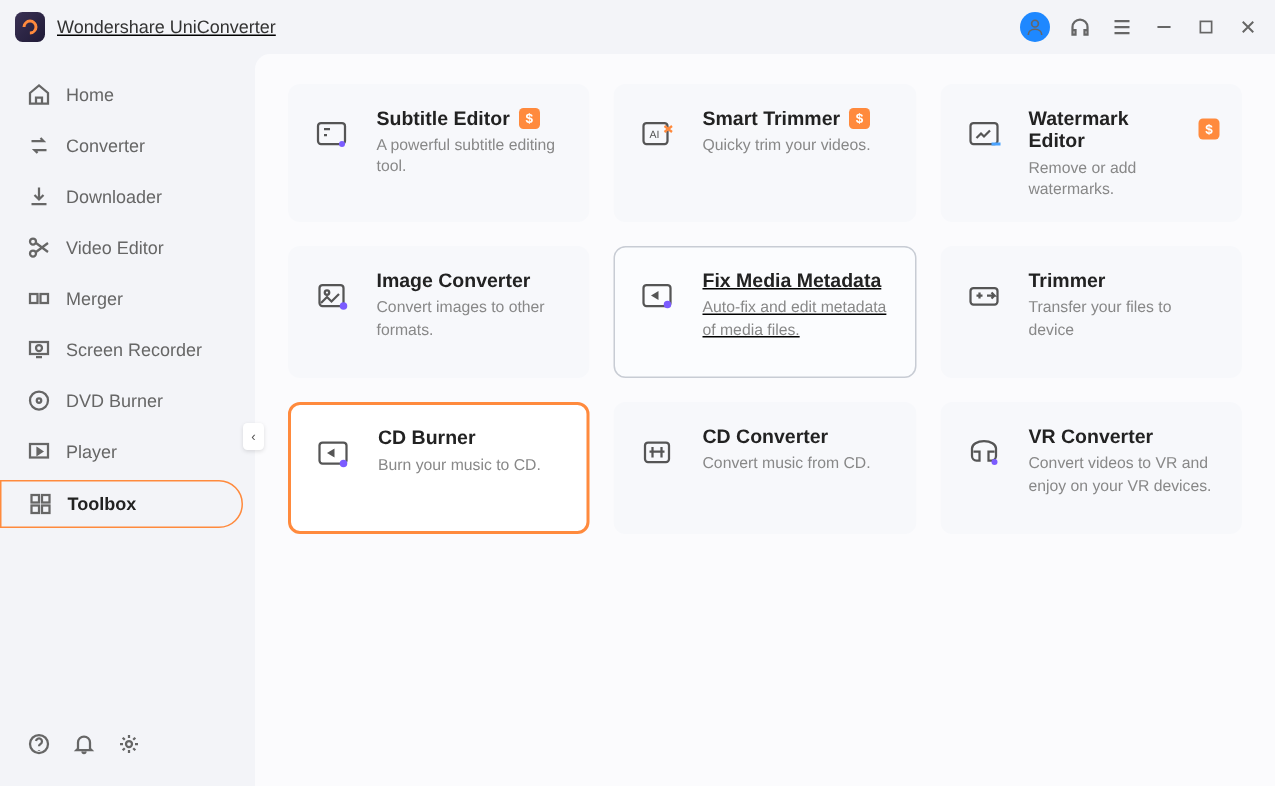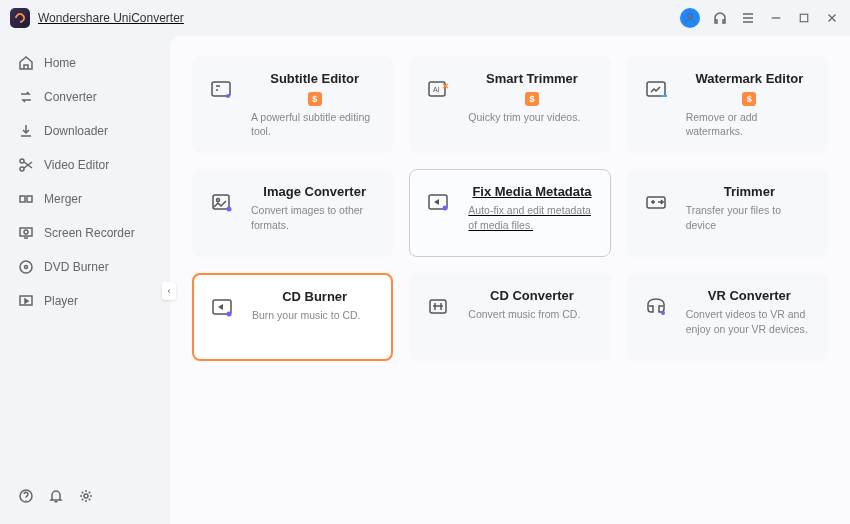--- a/index.html
+++ b/index.html
@@ -25,21 +25,21 @@
     .collapse-handle { position: absolute; right: -6px; top: 246px; width: 14px; height: 18px; background: #fff; border-radius: 3px; box-shadow: 0 1px 3px rgba(0,0,0,0.12); display: flex; align-items: center; justify-content: center; font-size: 9px; color: #555; cursor: pointer; z-index: 5; }
     
     .main { flex: 1; background: #fbfbfd; border-radius: 10px 0 0 0; padding: 20px 22px; overflow: auto; }
     .grid { display: grid; grid-template-columns: repeat(3, 1fr); gap: 16px 16px; }
     
     .card { background: #f7f8fb; border: 1px solid transparent; border-radius: 8px; padding: 14px 14px 14px 12px; display: flex; gap: 12px; cursor: pointer; min-height: 88px; }
     .card.highlighted { border: 1.5px solid #c8ccd4; background: #fbfcfe; text-decoration: underline; }
     .card.selected { border: 2px solid #ff8a3d; background: #fff; }
     .card-icon-wrap { width: 34px; height: 34px; display: flex; align-items: center; justify-content: center; flex-shrink: 0; margin-top: 2px; }
     .card-body { flex: 1; }
-    .card-title-row { display: flex; align-items: center; gap: 6px; margin-bottom: 4px; flex-direction: column; }
+    .card-title-row { display: flex; align-items: center; gap: 6px; margin-bottom: 4px; }
     .card-title { font-size: 13px; font-weight: 600; color: #222; }
     .badge { width: 14px; height: 14px; background: #ff8a3d; border-radius: 3px; display: flex; align-items: center; justify-content: center; color: #fff; font-size: 9px; font-weight: 700; }
     .card-desc { font-size: 10.5px; color: #888; line-height: 1.35; }
     
     svg { stroke: #666; stroke-width: 1.5; fill: none; }
     .card svg { stroke: #555; }
     .accent-dot { fill: #7b5cff; stroke: none; }
   </style>
 </head>
 <body>
@@ -152,20 +152,31 @@
         <span>DVD Burner</span>
       </div>
       <div class="sidebar-item">
         <span class="sidebar-icon">
             <svg width="16" height="16" viewBox="0 0 16 16">
               <rect x="2" y="3" width="12" height="9"></rect>
               <path d="M7 6l3 2-3 2z" fill="#666"></path>
             </svg>
           </span>
         <span>Player</span>
+      </div>
+      <div class="sidebar-item active">
+        <span class="sidebar-icon">
+            <svg width="16" height="16" viewBox="0 0 16 16" stroke="#222">
+              <rect x="2" y="2" width="5" height="5"></rect>
+              <rect x="9" y="2" width="5" height="5"></rect>
+              <rect x="2" y="9" width="5" height="5"></rect>
+              <rect x="9" y="9" width="5" height="5"></rect>
+            </svg>
+          </span>
+        <span>Toolbox</span>
       </div>
     </div>
     <div class="sidebar-bottom">
       <span class="sidebar-icon">
           <svg width="16" height="16" viewBox="0 0 16 16">
             <circle cx="8" cy="8" r="6"></circle>
             <path d="M6 6a2 2 0 113 2c-.5.3-1 .7-1 1.5M8 12v.5"></path>
           </svg>
         </span>
       <span class="sidebar-icon">

